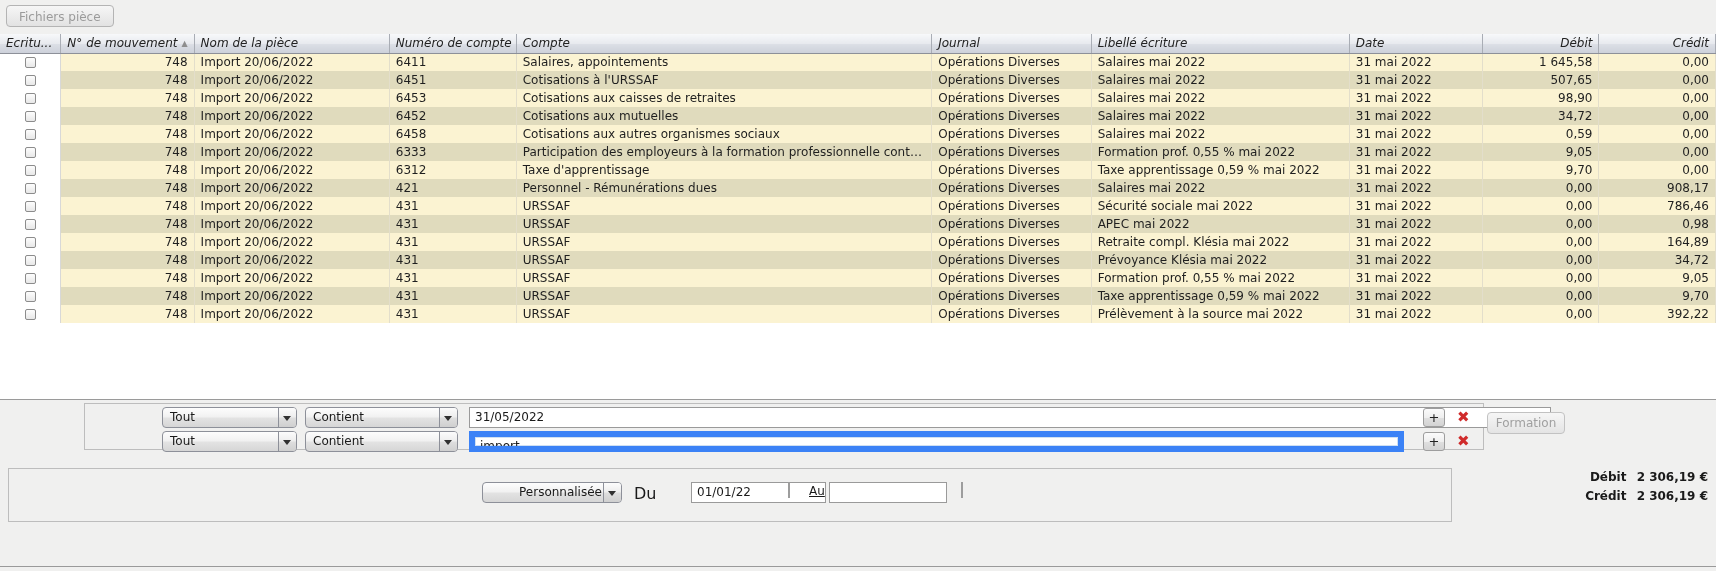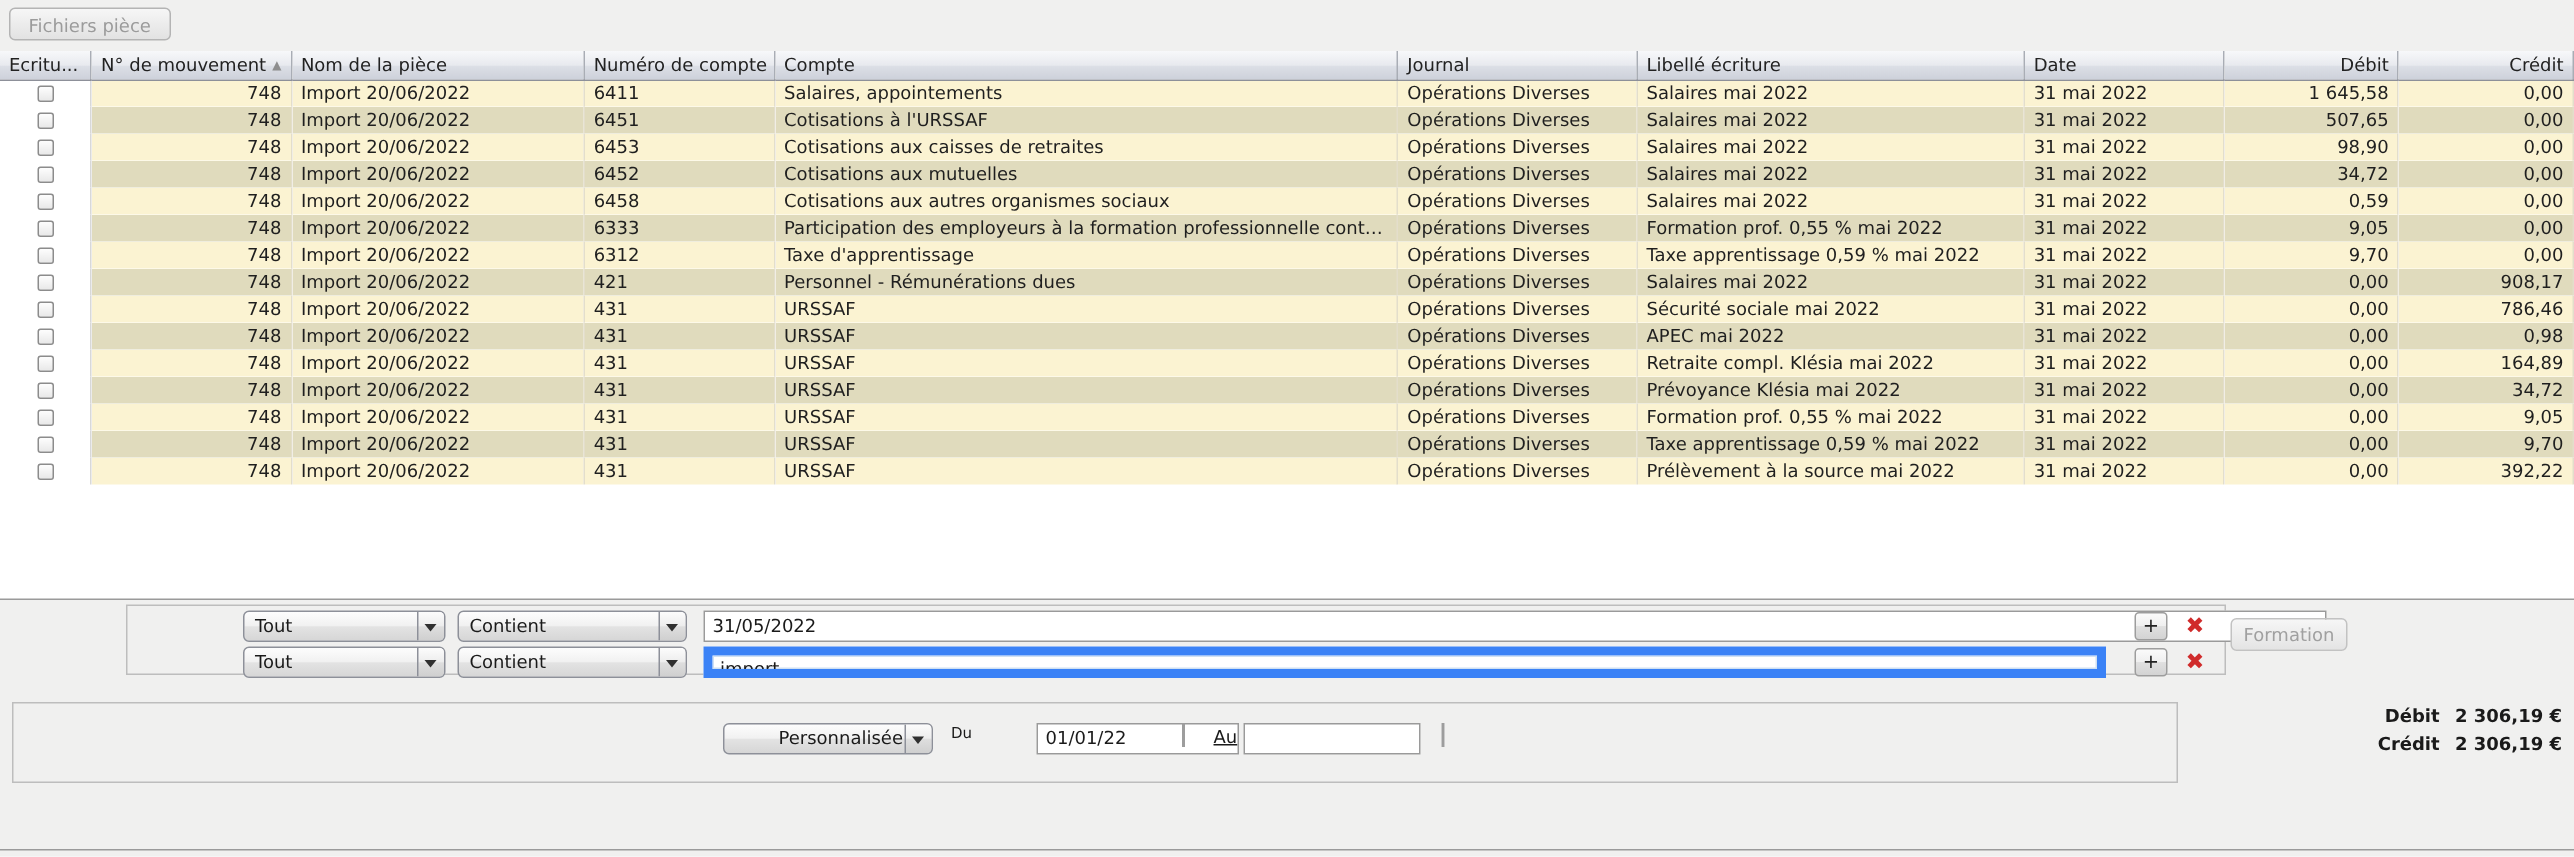--- a/index.html
+++ b/index.html
@@ -29,20 +29,21 @@
   }
   table.tbl{border-collapse:collapse;table-layout:fixed;width:1716px;}
   table.tbl th{
     height:19px;padding:0 6px;font-weight:normal;font-size:12px;
     background:linear-gradient(to bottom,#f7f8fa 0%,#e7e9ee 52%,#dcdfe6 53%,#cdd1da 100%);
     border-right:1px solid #a9adb5;
     border-bottom:1px solid #8d9099;
     text-align:left;color:#222;
     white-space:nowrap;overflow:hidden;
     box-sizing:border-box;
+    font-style:italic;
   }
   table.tbl th.r{text-align:right;}
   table.tbl td{
     height:18px;padding:0 6px;font-size:12px;
     border-right:1px solid #e3decb;
     white-space:nowrap;overflow:hidden;text-overflow:ellipsis;
     box-sizing:border-box;color:#1f1f1f;
   }
   table.tbl td.r{text-align:right;}
   table.tbl td.chk{text-align:center;border-right:1px solid #d8d8d8;background:#ffffff !important;padding:0;}
@@ -386,21 +387,21 @@
 
   <div id="delete-btn" style="top:12px;">Formation</div>
 
   <div id="periode-label" style="top:53px;margin-top:30px;">Période</div>
 
   <div id="periode-box" style="top:68px;">
     <div class="combo" style="position:absolute;left:473px;top:13px;width:140px;padding-left:36px;">
       <span>Personnalisée</span>
       <span class="arrowbox"></span>
     </div>
-    <span style="position:absolute;left:625px;top:15px;font-size:10px;">Du</span>
+    <span style="position:absolute;left:625px;top:15px;font-size:16px;">Du</span>
     <div class="txtin" style="position:absolute;left:682px;top:13px;width:135px;">
       <span>01/01/22</span>
     </div>
     <span style="position:absolute;left:779px;top:14px;">
       <span class="caticon"><span class="gridlines"></span></span>
     </span>
     <span style="position:absolute;left:800px;top:15px;font-size:12px;text-decoration:underline;">Au</span>
     <div class="txtin" style="position:absolute;left:820px;top:13px;width:118px;">
       <span></span>
     </div>

